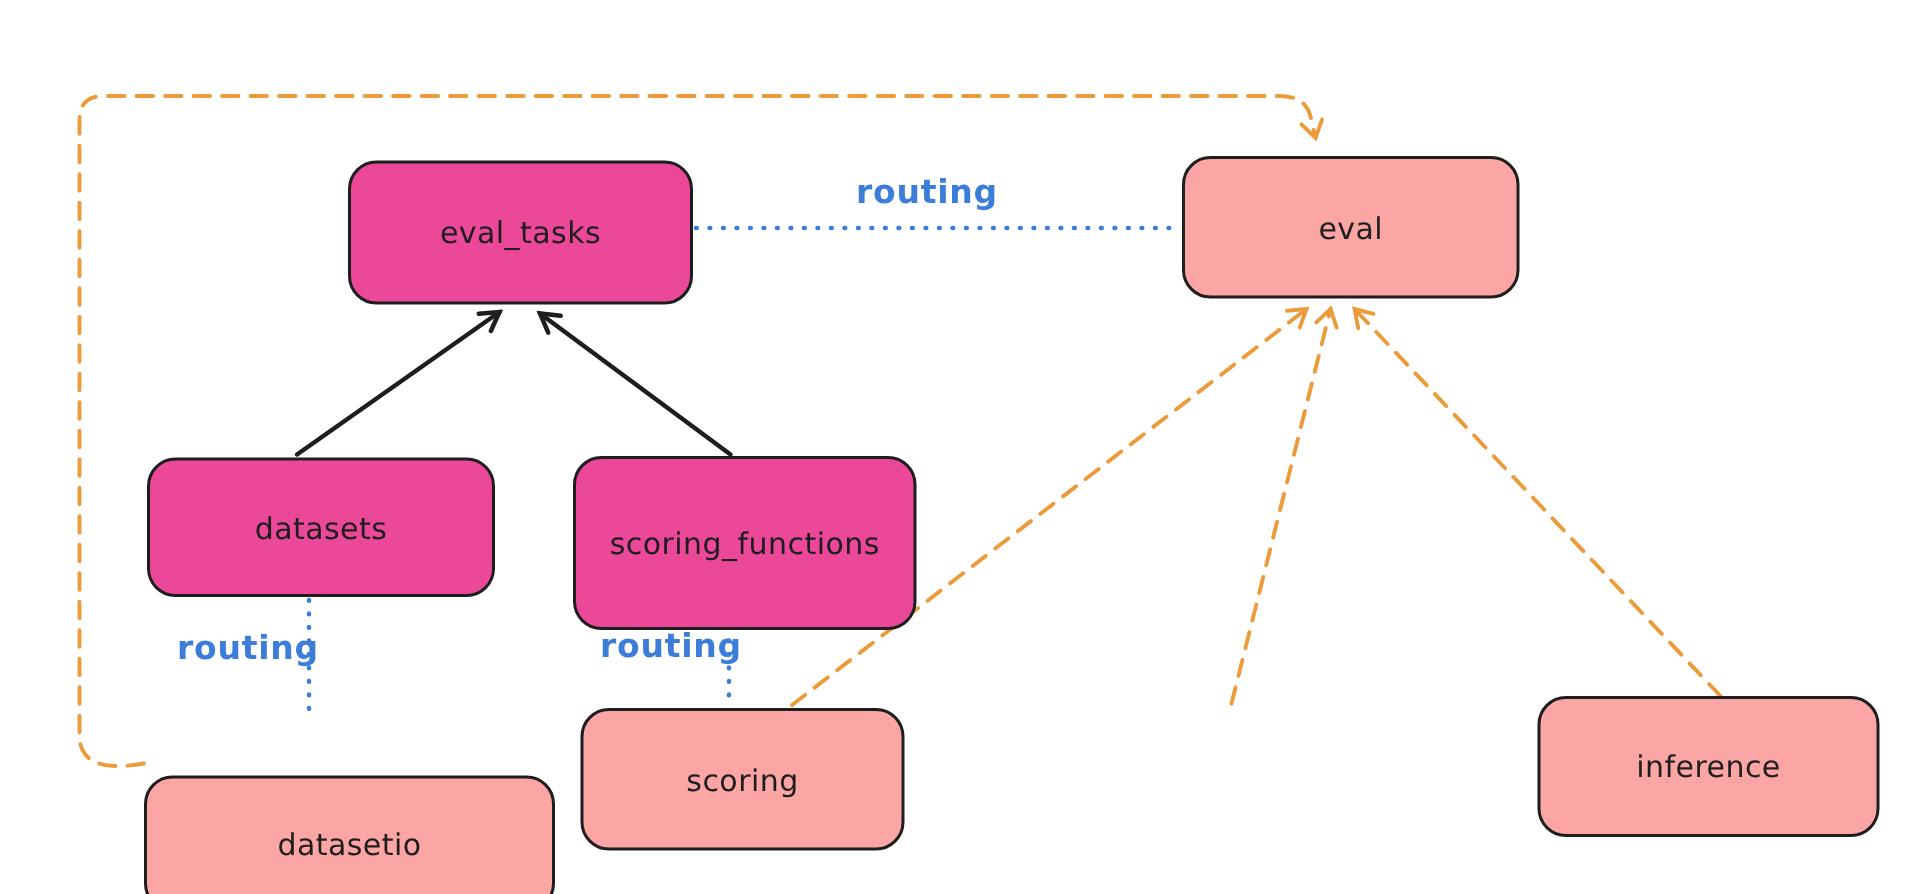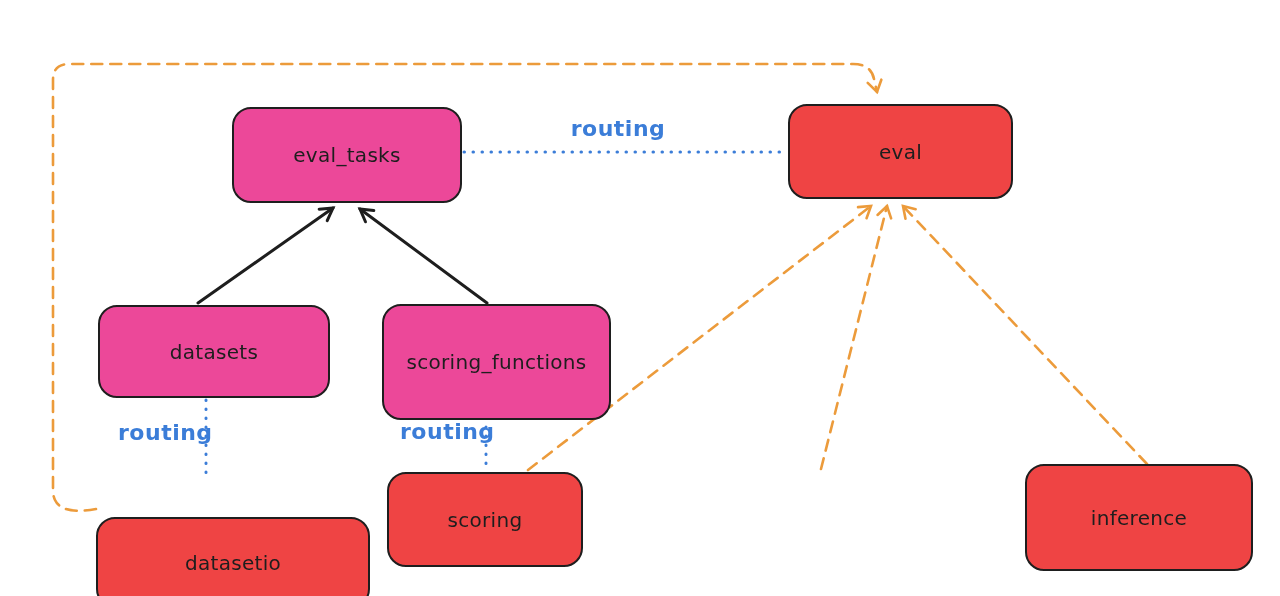--- a/index.html
+++ b/index.html
@@ -22,29 +22,29 @@
     border: 2.5px solid #1e1e1e;
     border-radius: 19px;
     display: flex;
     align-items: center;
     justify-content: center;
     color: #1e1e1e;
     font-size: 20px;
     letter-spacing: 0.3px;
   }
   .node.blue  { background: #ec4899; }
-  .node.green { background: #ef4444; }
+  .node.green { background: #fca5a5; }
   #n-eval-tasks        { left: 232px; top: 107px; width: 230px; height: 96px; }
   #n-eval              { left: 788px; top: 104px; width: 225px; height: 95px; }
   #n-datasets          { left:  98px; top: 305px; width: 232px; height: 93px; }
   #n-scoring-functions { left: 382px; top: 304px; width: 229px; height: 116px; }
   #n-datasetio         { left:  96px; top: 477px; width: 274px; height: 91px; margin-top: 40px; }
-  #n-scoring           { left: 387px; top: 472px; width: 196px; height: 95px; }
+  #n-scoring           { left: 387px; top: 472px; width: 216px; height: 95px; }
   #n-agents            { left: 708px; top: 472px; width: 234px; height: 96px; }
-  #n-inference         { left: 1025px; top: 464px; width: 228px; height: 107px; }
+  #n-inference         { left: 1025px; top: 464px; width: 228px; height: 94px; }
   .edge-label {
     position: absolute;
     color: #3b7dd8;
     font-size: 22px;
     font-weight: 600;
     letter-spacing: 0.5px;
     white-space: nowrap;
   }
   #l-routing-top   { left: 570px; top: 116px; width: 96px; text-align: center; }
   #l-routing-left  { left: 118px; top: 420px; }

